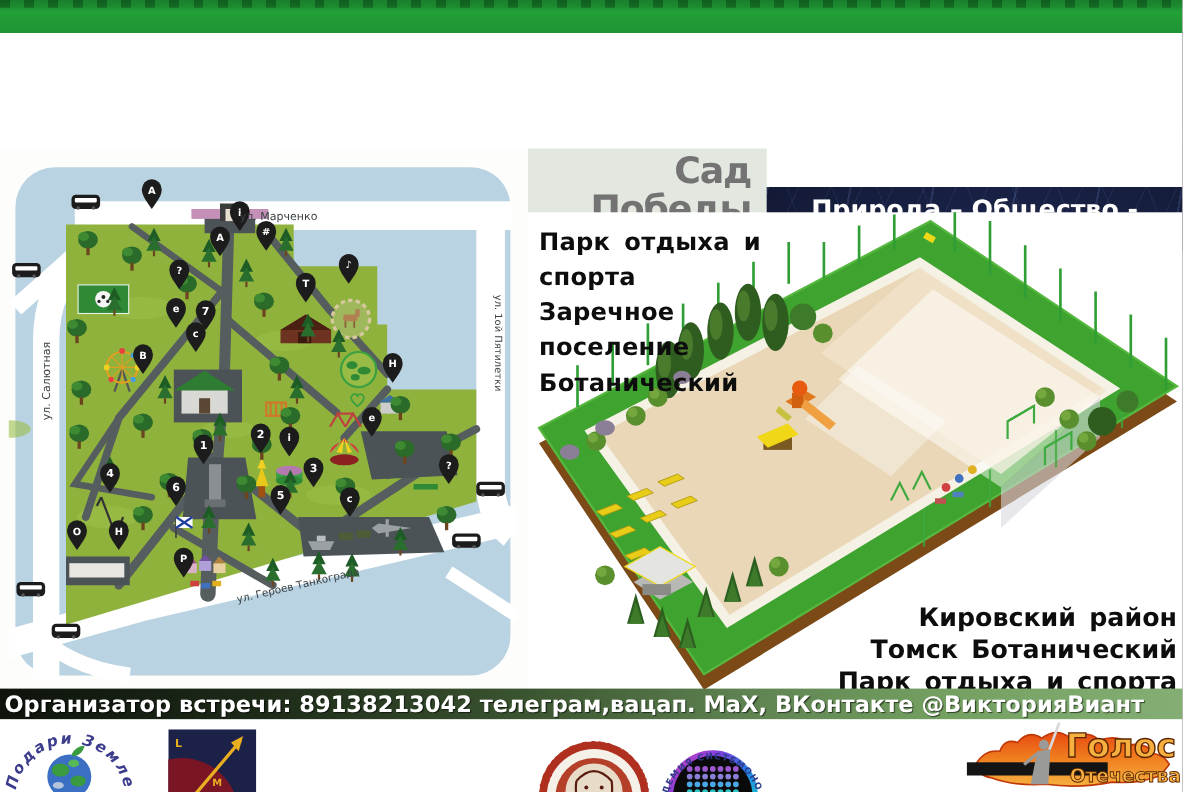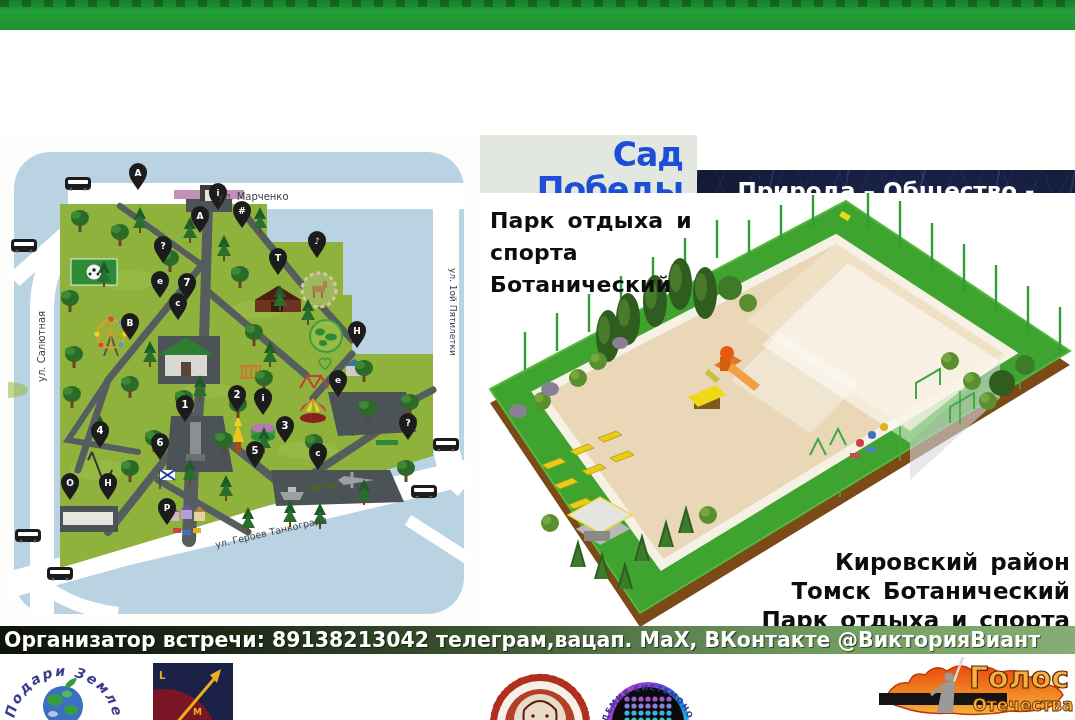--- a/index.html
+++ b/index.html
@@ -22,21 +22,21 @@
     #0b1022;}
   .title-band{left:0;top:30px;width:1075px;height:105px;}
   .slide-title{left:0;top:8px;width:1075px;text-align:center;color:#fff;
     font-weight:bold;font-size:31px;line-height:1.22;letter-spacing:-1px;
     transform:scaleX(.97);text-shadow:1px 2px 2px rgba(0,0,0,.8);}
   .title-underline{left:0;top:122px;width:1075px;height:3px;background:#fff;}
 
   
   .sadpobedy{left:480px;top:135px;width:217px;height:62px;background:#e2e7e0;
     text-align:right;padding:0;}
-  .sadpobedy .t1{margin:3px 14px 0 0;font-size:33px;font-weight:bold;color:#1d4ed8;
+  .sadpobedy .t1{margin:3px 14px 0 0;font-size:33px;font-weight:bold;color:#737373;
     letter-spacing:-1px;line-height:1.05;}
   .sadpobedy .t2{margin:0 14px 0 0;font-size:13.5px;font-weight:bold;color:#5e7360;}
 
   .motto-band{left:697px;top:135px;width:378px;height:58px;margin-top:35px;}
   .motto{left:0;top:8px;width:378px;text-align:center;color:#fff;font-size:23px;
     font-weight:bold;text-shadow:1px 1px 0 #30304a;}
 
   
   .left-panel{left:0;top:135px;width:480px;height:492px;background:#fdfdfc;}
   .map-caption{left:48px;top:583px;width:380px;text-align:center;color:#101010;
@@ -586,20 +586,21 @@
           <rect x="370" y="260" width="10" height="5" fill="#c05050"></rect>
         <rect x="386" y="254" width="10" height="5" fill="#5080c0"></rect>
       </g>
       <rect x="360" y="20" width="10" height="6" fill="#f0d818" transform="rotate(30 365 23)"></rect>
     </svg>
 
   </div>
 
   <div class="abs info-top">
     <div>Парк отдыха и спорта</div>
+    <div>Заречное поселение</div>
     <div>Ботанический</div>
   </div>
   <div class="abs info-bottom">
     <div>Кировский район</div>
     <div>Томск Ботанический</div>
     <div>Парк отдыха и спорта</div>
   </div>
 
   <div class="abs org-bar">Организатор встречи: 89138213042 телеграм,вацап. МаХ, ВКонтакте @ВикторияВиант</div>
 

